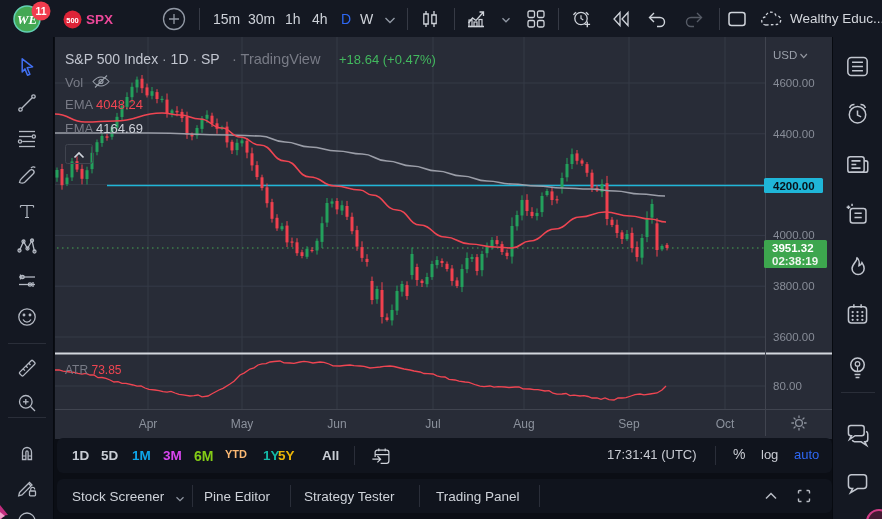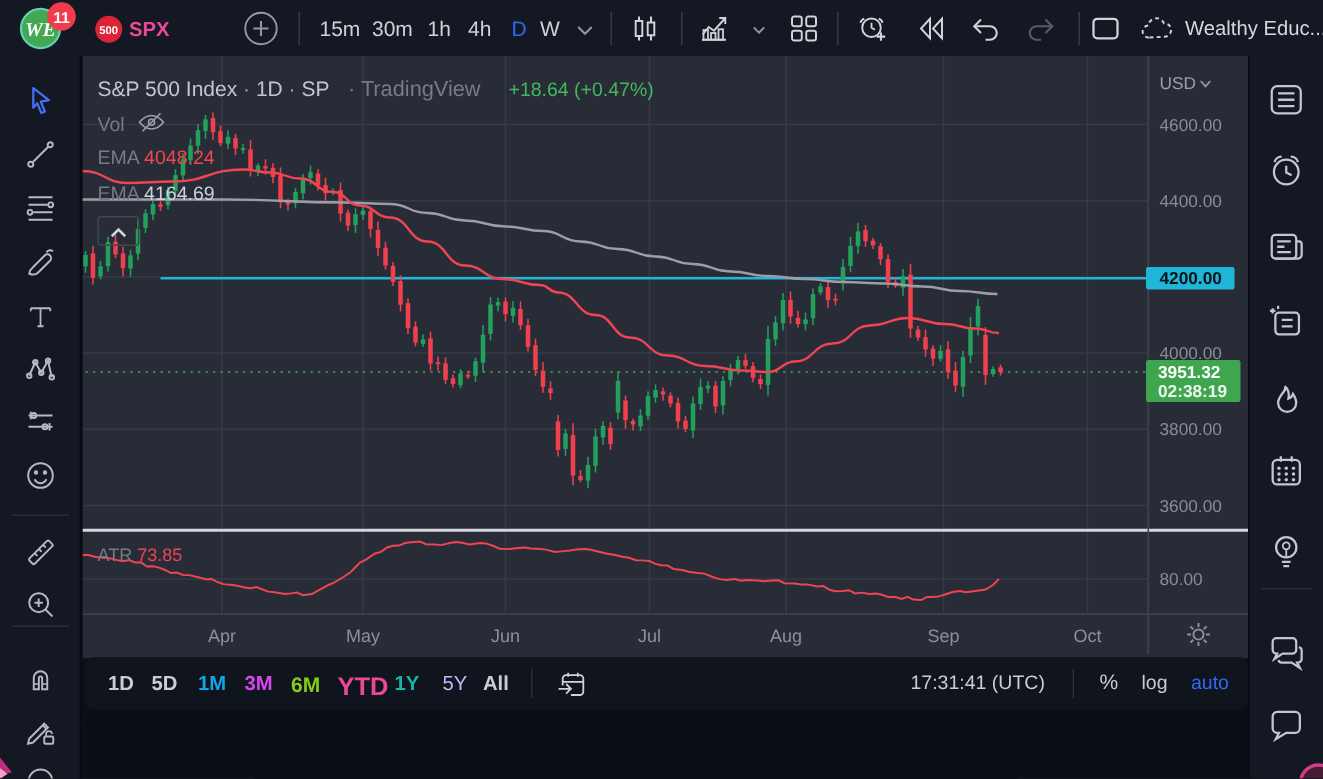--- a/index.html
+++ b/index.html
@@ -535,28 +535,47 @@
 
 <rect x="65.5" y="144.5" width="27" height="19" rx="2" fill="none" stroke="#40444f" stroke-width="1"></rect>
 <path d="M74.5 157.5 l4.5-4.5 4.5 4.5" stroke="#d0d4db" stroke-width="1.7" fill="none"></path>
 </svg>
 <div style="position:absolute;left:57px;top:438px;width:775px;height:35px;background:#10141d;border-radius:6px">
 <div style="position:absolute;left:15px;top:10px;font-size:13.5px;font-weight:bold;color:#c9cdd4">1D</div>
       <div style="position:absolute;left:44px;top:10px;font-size:13.5px;font-weight:bold;color:#c9cdd4">5D</div>
       <div style="position:absolute;left:75px;top:10px;font-size:13.5px;font-weight:bold;color:#0ea5e9">1M</div>
       <div style="position:absolute;left:106px;top:10px;font-size:13.5px;font-weight:bold;color:#d946ef">3M</div>
       <div style="position:absolute;left:137px;top:10px;font-size:14px;font-weight:bold;color:#84cc16">6M</div>
-      <div style="position:absolute;left:168px;top:10px;font-size:17px;font-weight:bold;color:#ec4899">YTD</div>
+      <div style="position:absolute;left:168px;top:10px;font-size:11px;font-weight:bold;color:#fdba74">YTD</div>
       <div style="position:absolute;left:206px;top:10px;font-size:13.5px;font-weight:bold;color:#14b8a6">1Y</div>
-      <div style="position:absolute;left:238px;top:10px;font-size:13.5px;font-weight:normal;color:#c4b5fd">5Y</div>
+      <div style="position:absolute;left:221px;top:10px;font-size:13.5px;font-weight:bold;color:#eab308">5Y</div>
       <div style="position:absolute;left:265px;top:10px;font-size:13.5px;font-weight:bold;color:#c9cdd4">All</div>
 <div style="position:absolute;left:297px;top:8px;width:1px;height:19px;background:#2a2e39"></div>
 <svg width="22" height="22" viewBox="0 0 24 24" style="position:absolute;left:314px;top:7px">
         <path d="M4.5 13V8a2.5 2.5 0 0 1 2.5-2.5h10A2.5 2.5 0 0 1 19.5 8v9.5a2.5 2.5 0 0 1-2.5 2.5h-6.5" stroke="#cfd3da" stroke-width="1.3" fill="none"></path>
         <path d="M4.5 10.5h15M8.5 3.8v3M15.5 3.8v3" stroke="#cfd3da" stroke-width="1.3" fill="none"></path>
         <path d="M1.5 15.5h8.5M7 12l3.5 3.5L7 19" stroke="#cfd3da" stroke-width="1.3" fill="none"></path>
       </svg>
 <div style="position:absolute;left:550px;top:9px;font-size:13px;color:#c9ccd3">17:31:41 (UTC)</div>
 <div style="position:absolute;left:658px;top:8px;width:1px;height:19px;background:#2a2e39"></div>
 <div style="position:absolute;left:676px;top:8px;font-size:14px;color:#c9ccd3">%</div>
 <div style="position:absolute;left:704px;top:9px;font-size:13px;color:#c9ccd3">log</div>
 <div style="position:absolute;left:737px;top:9px;font-size:13px;color:#2e68f5">auto</div>
 </div>
+<div style="position:absolute;left:57px;top:479px;width:775px;height:34px;background:#10141d;border-radius:6px">
+<div style="position:absolute;left:15px;top:10px;font-size:13.5px;color:#ced2d9">Stock Screener</div>
+<svg width="14" height="14" viewBox="0 0 16 16" style="position:absolute;left:116px;top:13px">
+        <path d="M4 6 L8 10 L12 6" stroke="#9198a4" stroke-width="1.4" fill="none"></path>
+      </svg>
+<div style="position:absolute;left:135px;top:6px;width:1px;height:22px;background:#2a2e39"></div>
+<div style="position:absolute;left:147px;top:10px;font-size:13.5px;color:#ced2d9">Pine Editor</div>
+<div style="position:absolute;left:233px;top:6px;width:1px;height:22px;background:#2a2e39"></div>
+<div style="position:absolute;left:247px;top:10px;font-size:13.5px;color:#ced2d9">Strategy Tester</div>
+<div style="position:absolute;left:362px;top:6px;width:1px;height:22px;background:#2a2e39"></div>
+<div style="position:absolute;left:379px;top:10px;font-size:13.5px;color:#ced2d9">Trading Panel</div>
+<div style="position:absolute;left:482px;top:6px;width:1px;height:22px;background:#2a2e39"></div>
+<svg width="18" height="18" viewBox="0 0 18 18" style="position:absolute;left:705px;top:8px">
+        <path d="M4 11.5 L9 6.5 L14 11.5" stroke="#b8bcc4" stroke-width="1.5" fill="none"></path>
+      </svg>
+<svg width="18" height="18" viewBox="0 0 18 18" style="position:absolute;left:738px;top:8px">
+        <path d="M6.5 3.5H4.5a1 1 0 0 0-1 1v2M11.5 3.5h2a1 1 0 0 1 1 1v2M6.5 14.5H4.5a1 1 0 0 1-1-1v-2M11.5 14.5h2a1 1 0 0 0 1-1v-2" stroke="#b8bcc4" stroke-width="1.4" fill="none"></path>
+      </svg>
+</div>
 </div>
 </body></html>

